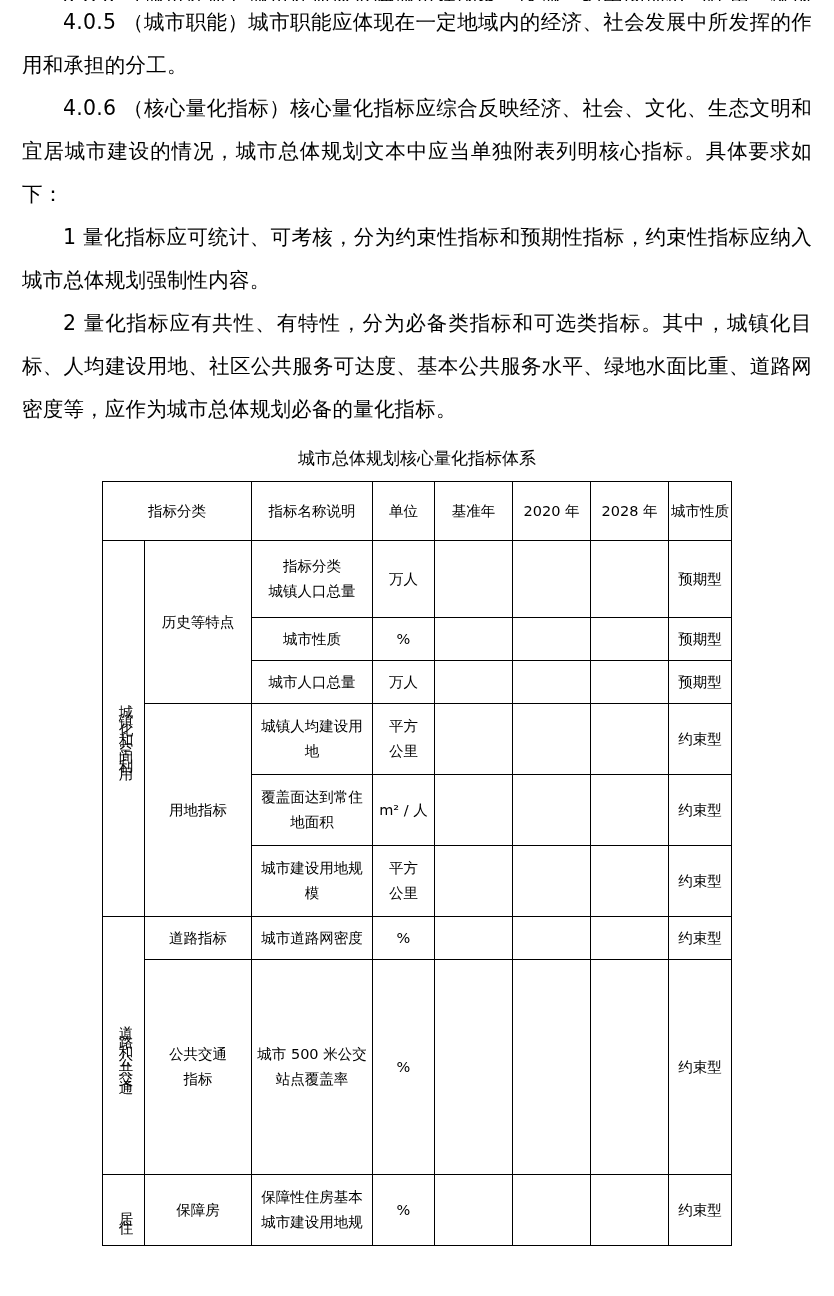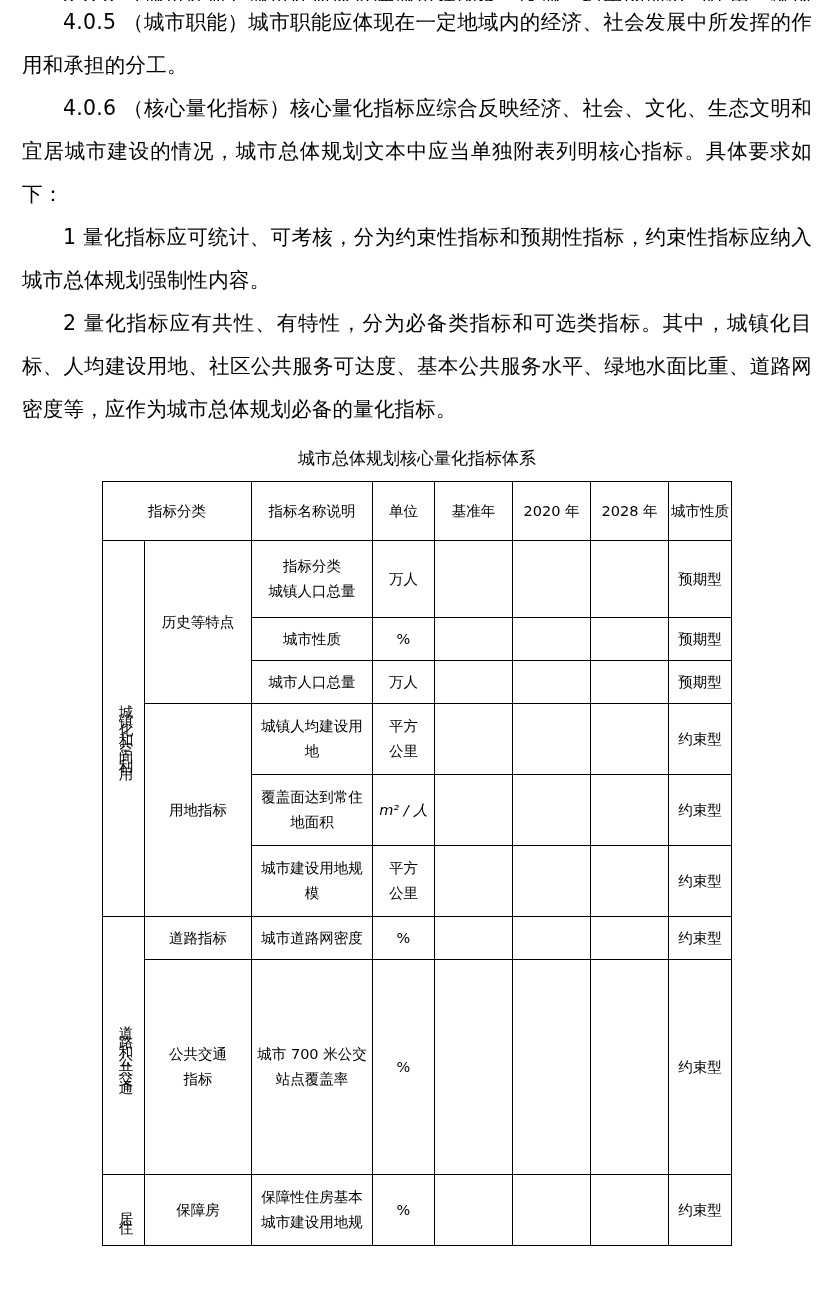--- a/index.html
+++ b/index.html
@@ -72,21 +72,21 @@
     margin: 0 auto;
     letter-spacing: 9px;
     line-height: 42px;
   }
   .col-cat { width: 107px; }
   .col-name { width: 121px; }
   .col-unit { width: 62px; }
   .col-yr { width: 78px; }
   .col-type { width: 63px; }
   .hdr td { height: 54px; }
-  .nowrap { white-space: nowrap; font-style: italic; }
+  .nowrap { white-space: nowrap; }
 </style>
 </head>
 <body>
 
 <div class="page">
 
   <div class="body-text">
     <p class="para clip-top">4.0.4 （城市性质）城市性质应反映城市在国家、区域、省中的地位与作用，体现所在地区的地理、经济、社会、文化、历史等特点，注重科学性和延续性。</p>
     <p class="para">4.0.5 （城市职能）城市职能应体现在一定地域内的经济、社会发展中所发挥的作用和承担的分工。</p>
     <p class="para">4.0.6 （核心量化指标）核心量化指标应综合反映经济、社会、文化、生态文明和宜居城市建设的情况，城市总体规划文本中应当单独附表列明核心指标。具体要求如下：</p>
@@ -193,21 +193,21 @@
         <td style="height:38px">城市道路网密度</td>
         <td>%</td>
         <td></td>
         <td></td>
         <td></td>
         <td>约束型</td>
       </tr>
       <tr>
         <td>公共交通<br>指标</td>
         <td style="height:210px">
-          <span>城市 700 米公交</span><br>
+          <span>城市 500 米公交</span><br>
           <span>站点覆盖率</span>
         </td>
         <td>%</td>
         <td></td>
         <td></td>
         <td></td>
         <td>约束型</td>
       </tr>
 
       <tr>

